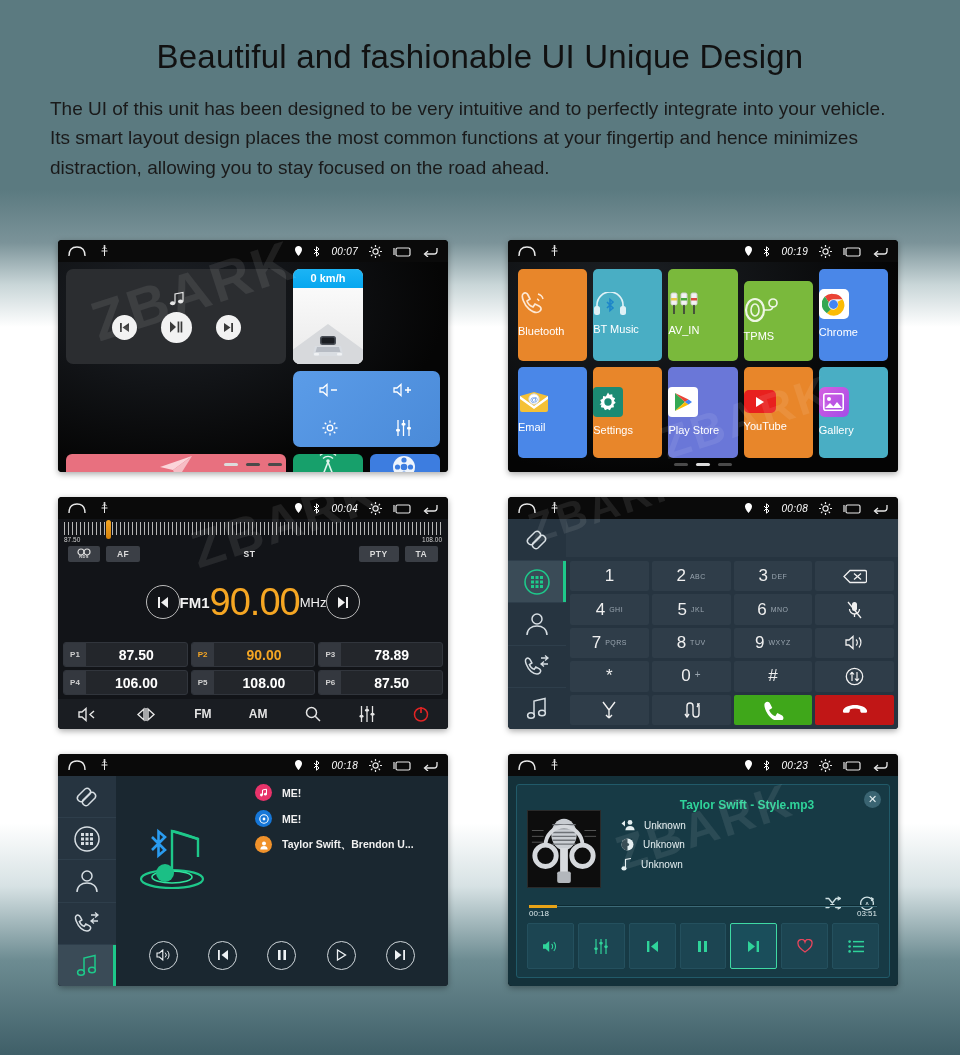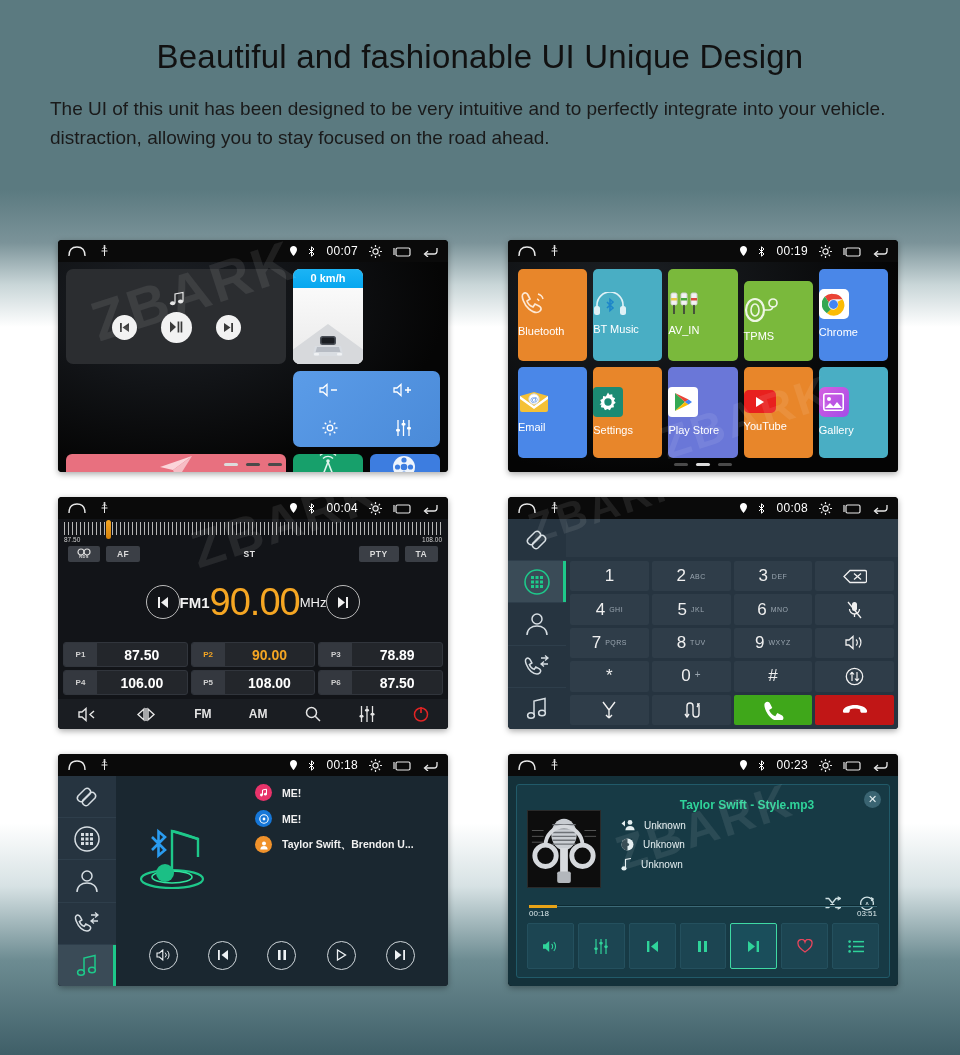--- a/index.html
+++ b/index.html
@@ -67,21 +67,21 @@
     height: 22px; background: #0a0a0a;
     display: flex; align-items: center;
     padding: 0 10px;
     position: relative; z-index: 20;
   }
   .sb-left { display: flex; align-items: center; gap: 14px; }
   .sb-right {
     margin-left: auto; display: flex; align-items: center; gap: 11px;
     color: #e8e8e8;
   }
-  .sb-time { font-size: 12px; letter-spacing: .3px; color: #fff; }
+  .sb-time { font-size: 10px; letter-spacing: .3px; color: #fff; font-style: italic; }
   .ico { display: inline-block; line-height: 0; }
   .ico svg { display: block; }
 
   
   .home {
     position: absolute; top: 22px; left: 0; right: 0; bottom: 0;
     background: radial-gradient(ellipse at 28% 20%, #1e2228 0%, #050505 70%);
     padding: 7px 8px 0 8px;
     display: grid;
     grid-template-columns: 1fr 70px 70px;
@@ -221,21 +221,21 @@
   }
   .preset {
     background: #23262b; border: 1px solid #31353c;
     border-radius: 3px; height: 25px;
     display: flex; align-items: center;
     overflow: hidden;
   }
   .preset-no {
     background: #34383f; color: #d0d0d0;
     font-size: 8px; font-weight: 700;
-    width: 33px; height: 100%;
+    width: 22px; height: 100%;
     display: flex; align-items: center; justify-content: center;
   }
   .preset-val {
     flex: 1; text-align: center;
     color: #fff; font-size: 14px; font-weight: 700;
   }
   .preset.active .preset-val, .preset.active .preset-no { color: #f5a623; }
   .radio-bar {
     height: 30px; margin-top: 4px;
     background: #1a1d22;
@@ -384,20 +384,21 @@
   .mp-key.sel { border-color: #3fd9a4; background: #1a4e5b; }
   .mp-key.fav { color: #e3455c; }
 </style>
 </head>
 <body>
 
 <div class="header">
   <div class="headline">Beautiful and fashionable UI Unique Design</div>
   <div class="subcopy">
     <div>The UI of this unit has been designed to be very intuitive and to perfectly integrate into your vehicle.</div>
+    <div>Its smart layout design places the most common functions at your fingertip and hence minimizes</div>
     <div>distraction, allowing you to stay focused on the road ahead.</div>
   </div>
 </div>
 
 <div class="screens">
 
   <div class="device">
     <div class="wm" style="top:18px;left:30px;">ZBARK</div>
     <div class="statusbar">
       <div class="sb-left">

